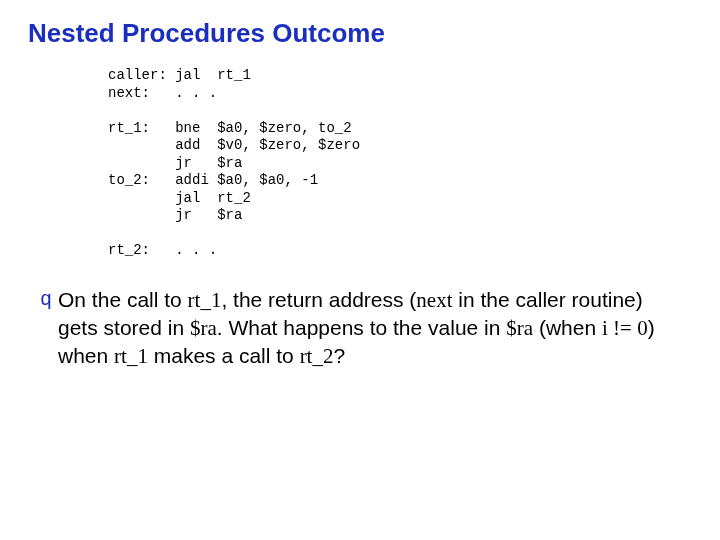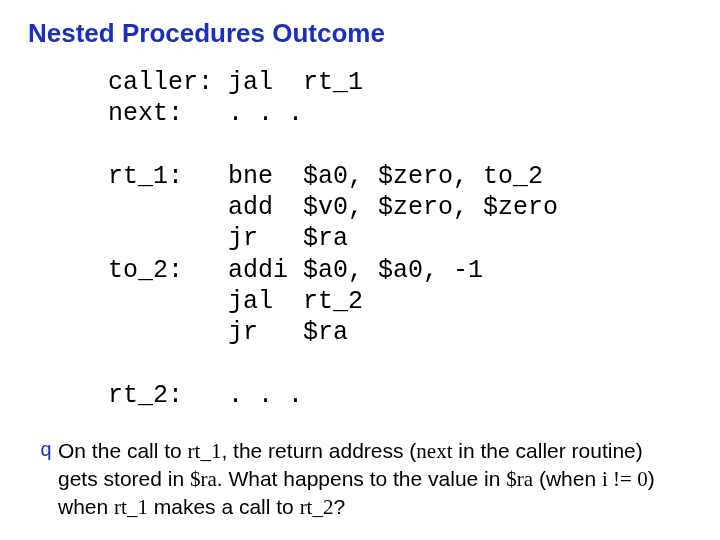--- a/index.html
+++ b/index.html
@@ -19,21 +19,21 @@
     position: relative;
   }
   .title {
     font-size: 26px;
     font-weight: bold;
     color: #1a2fbf;
     margin: 0 0 18px 0;
   }
   .codeblock {
     font-family: "Courier New", Courier, monospace;
-    font-size: 25px;
+    font-size: 14px;
     line-height: 1.25;
     margin-left: 80px;
     white-space: pre;
   }
   .paragraph-row {
     display: flex;
     margin-top: 26px;
     padding-left: 12px;
     padding-right: 30px;
   }

